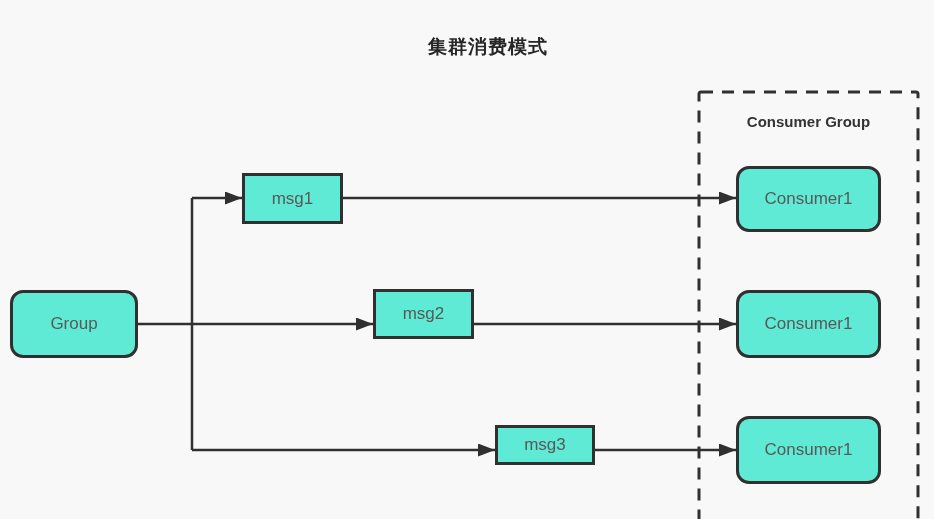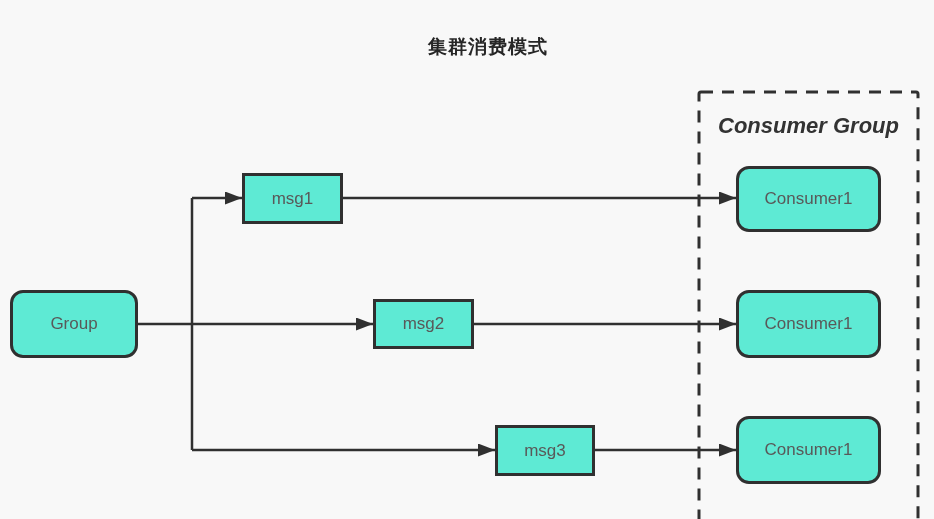--- a/index.html
+++ b/index.html
@@ -33,36 +33,35 @@
     border: 3px solid #303030;
     display: flex;
     align-items: center;
     justify-content: center;
     color: #595959;
     font-size: 17px;
   }
   .rounded { border-radius: 13px; }
   .topic-box   { left: 10px;  top: 266px; width: 128px; height: 68px; }
   .msg1-box    { left: 242px; top: 149px; width: 101px; height: 51px; }
-  .msg2-box    { left: 373px; top: 275px; width: 101px; height: 50px; }
-  .msg3-box    { left: 495px; top: 401px; width: 100px; height: 51px; }
+  .msg2-box    { left: 373px; top: 265px; width: 101px; height: 50px; }
+  .msg3-box    { left: 495px; top: 401px; width: 100px; height: 40px; }
   .consumer-1  { left: 736px; top: 142px; width: 145px; height: 66px; }
   .consumer-2  { left: 736px; top: 266px; width: 145px; height: 68px; }
   .consumer-3  { left: 736px; top: 392px; width: 145px; height: 68px; }
   .group-label {
     position: absolute;
     left: 699px;
     top: 89px;
     width: 219px;
     text-align: center;
-    font-size: 22px;
+    font-size: 15px;
     font-weight: 600;
     color: #333333;
     white-space: nowrap;
-    font-style: italic;
   }
   svg.wires {
     position: absolute;
     left: 0; top: 0;
     width: 934px; height: 519px;
     pointer-events: none;
   }
   .bottom-strip {
     position: absolute;
     left: 0; right: 0; bottom: 0;

